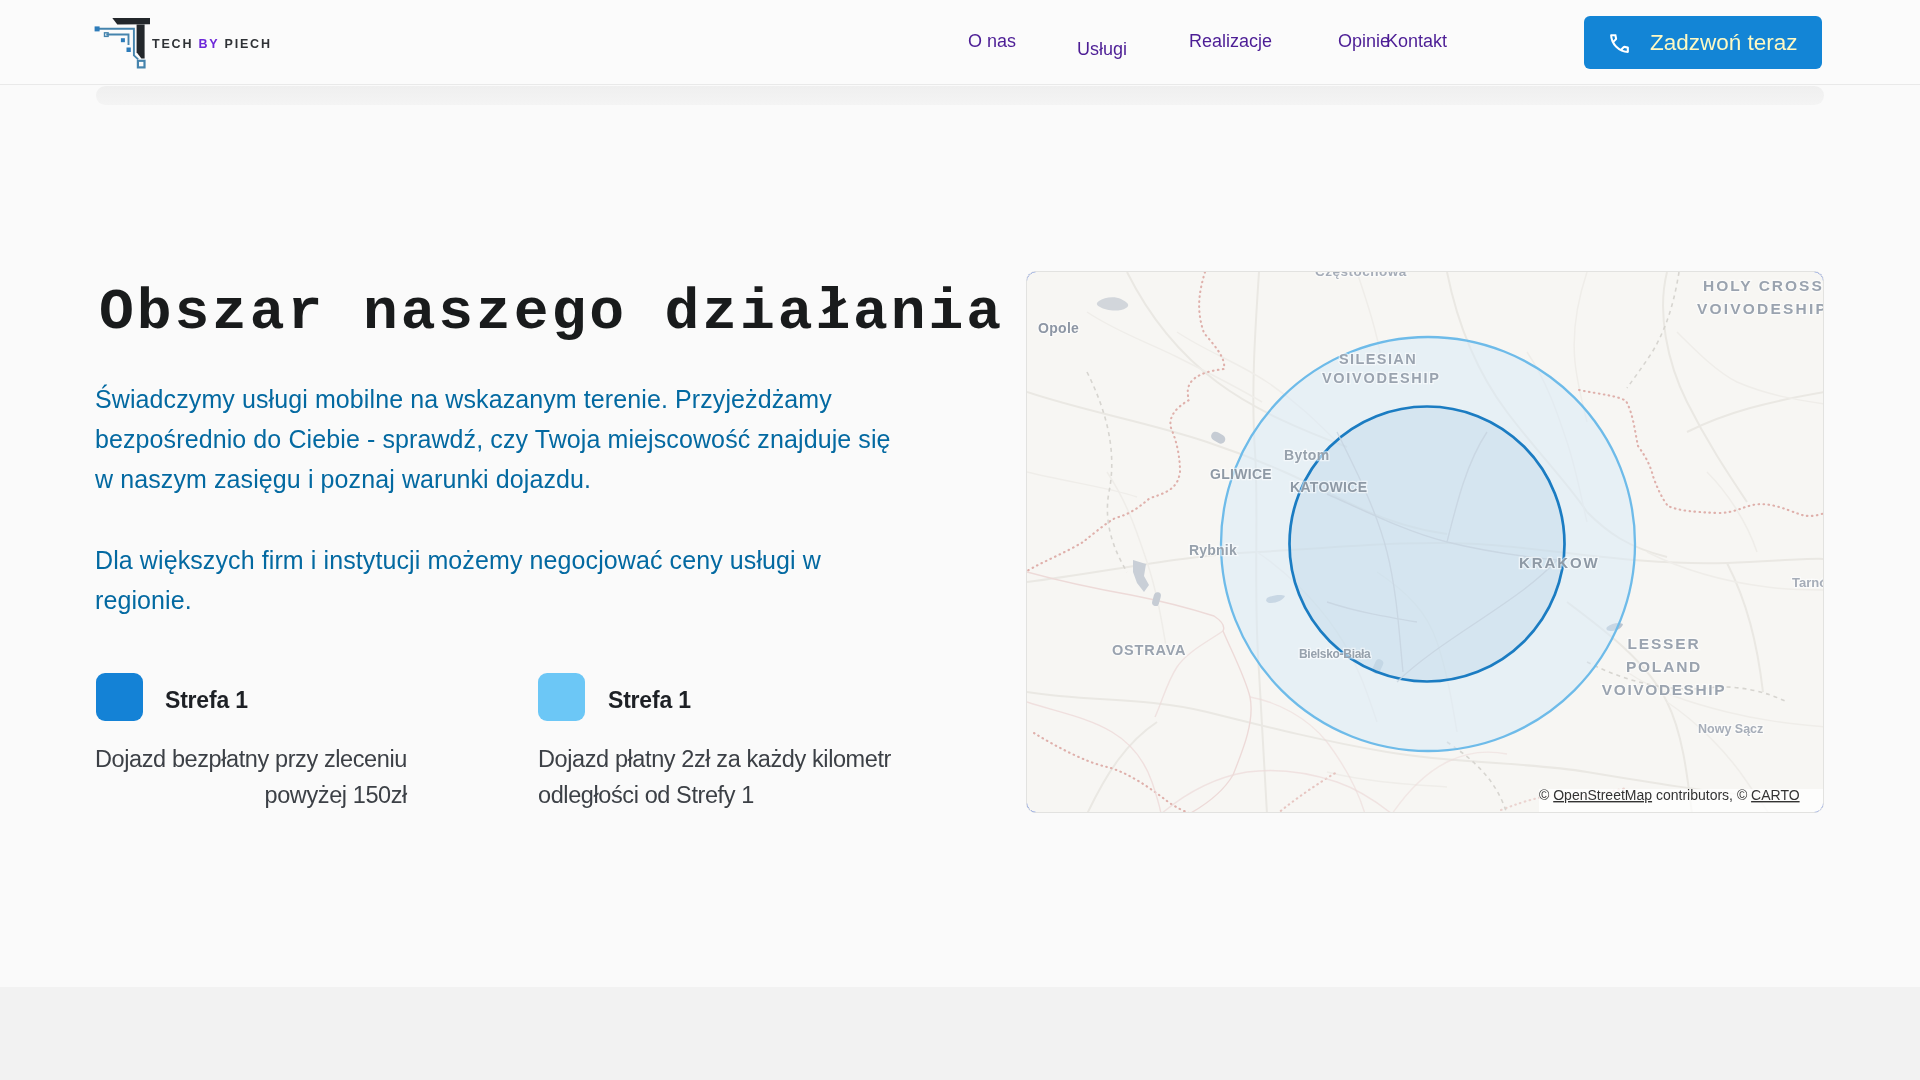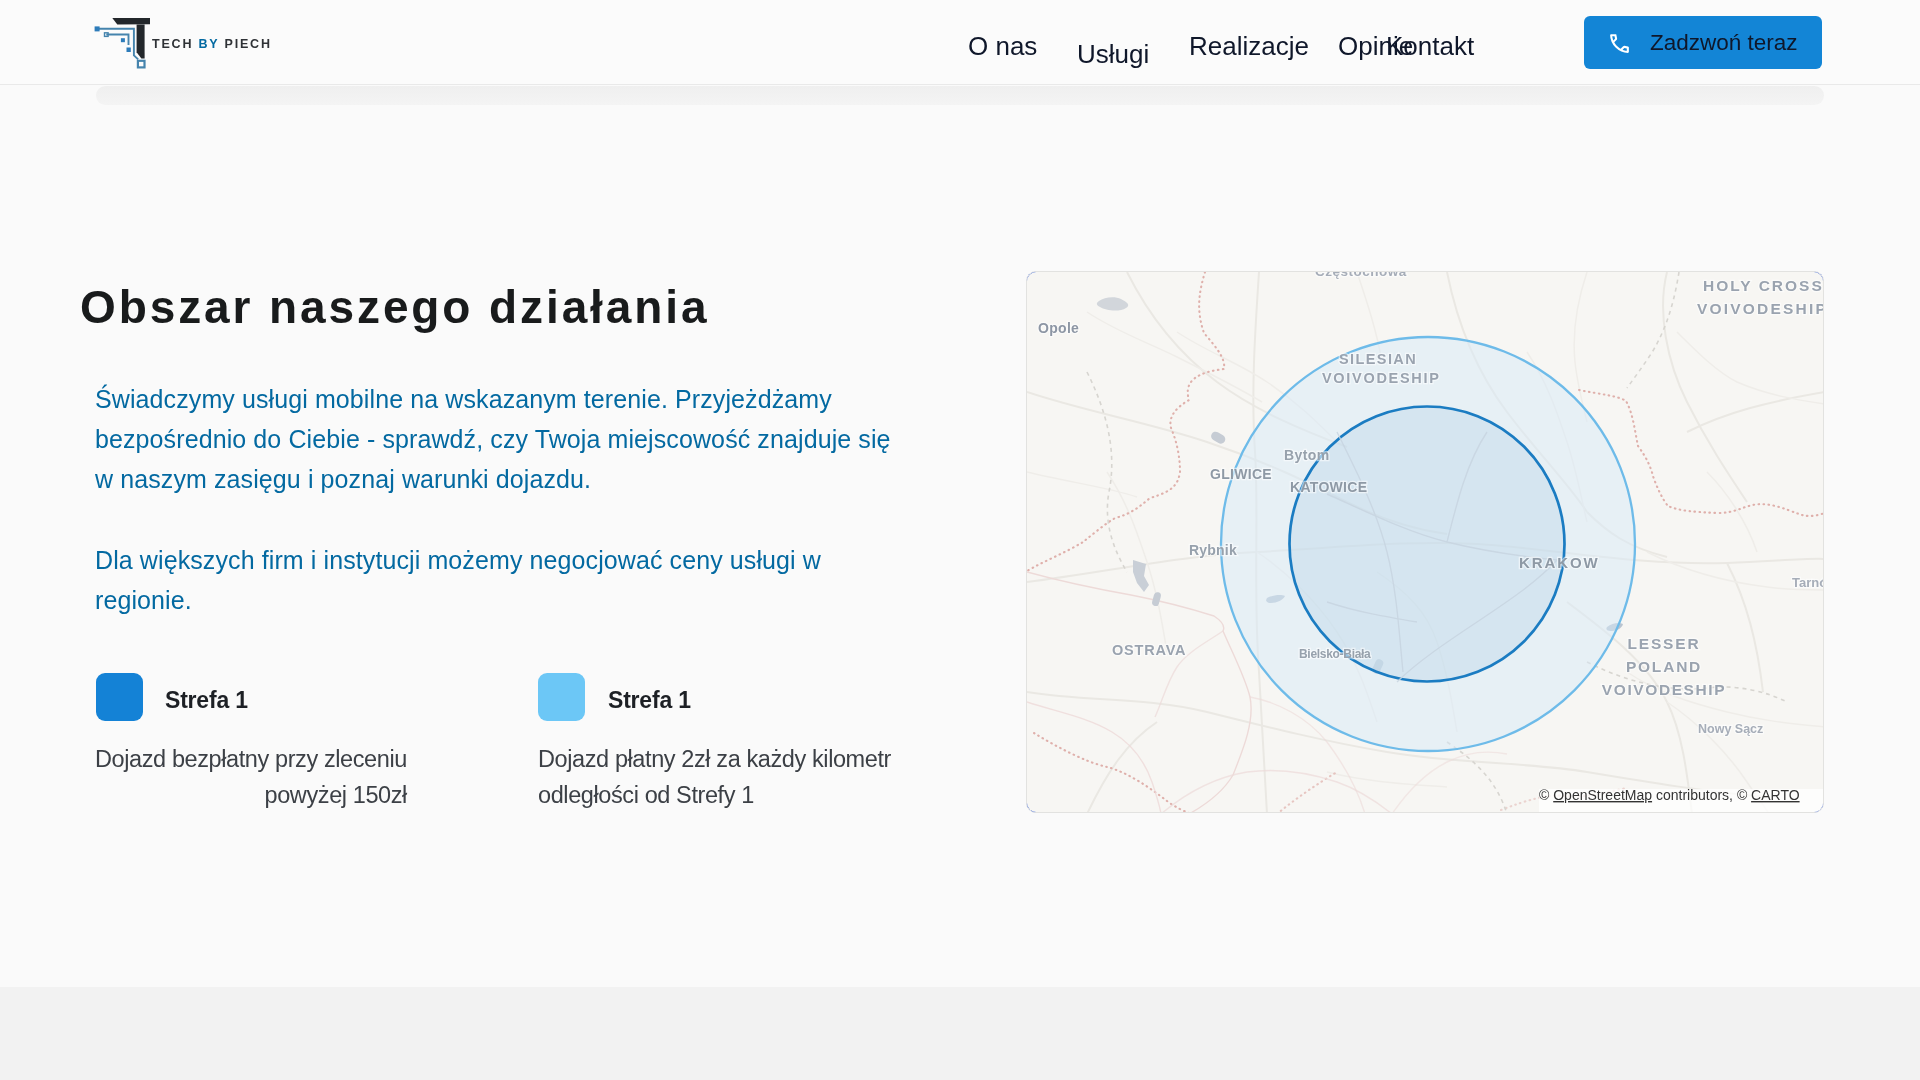--- a/index.html
+++ b/index.html
@@ -4,31 +4,31 @@
 <title>Tech by Piech</title>
 <style>
   * { margin:0; padding:0; box-sizing:border-box; }
   html,body { width:1920px; height:1080px; overflow:hidden; }
   body { background:#fafafa; font-family:"Liberation Sans", sans-serif; position:relative; }
 
   
   #header { position:absolute; top:0; left:0; width:1920px; height:85px; background:#fbfbfb; border-bottom:1px solid #e9e9e9; z-index:5; }
   #logo { position:absolute; left:88px; top:8px; }
   #logotext { position:absolute; left:152px; top:37px; font-size:12.5px; font-weight:bold; letter-spacing:1.8px; color:#2f3236; }
-  #logotext .by { color:#0369a1; }
-  .nav { position:absolute; top:31px; font-size:26px; color:#0f172a; }
-  #btn { position:absolute; left:1584px; top:16px; width:238px; height:53px; background:#1385d6; border-radius:6px; color:#0f172a; }
+  #logotext .by { color:#6d28d9; }
+  .nav { position:absolute; top:31px; font-size:18px; color:#4c1d95; }
+  #btn { position:absolute; left:1584px; top:16px; width:238px; height:53px; background:#1385d6; border-radius:6px; color:#fef9c3; }
   #btn .lbl { position:absolute; left:66px; top:14px; font-size:22.5px; }
   #btn svg { position:absolute; left:23px; top:15px; }
 
   
   #strip { position:absolute; left:96px; top:86px; width:1728px; height:19px; background:linear-gradient(#efefef,#f4f4f4); border-radius:10px; }
 
   
-  #h1 { position:absolute; left:80px; top:280px; font-size:46px; font-weight:bold; color:#191b1c; letter-spacing:2.9px; }
+  #h1 { position:absolute; left:99px; top:280px; font-size:58px; font-weight:bold; color:#191b1c; letter-spacing:2.9px;font-family:Liberation Mono, monospace; }
   .para { position:absolute; left:95px; font-size:25px; color:#0369a1; line-height:40px; letter-spacing:0.1px; }
   #p1 { top:379px; }
   #p2 { top:540px; }
 
   .sq { position:absolute; top:673px; width:47px; height:48px; border-radius:9px; }
   #sq1 { left:96px; background:#1482d6; }
   #sq2 { left:538px; background:#6cc7f6; }
   .strefa { position:absolute; top:687px; font-size:23px; font-weight:bold; color:#1d2025; letter-spacing:-0.2px; }
   #st1 { left:165px; }
   #st2 { left:608px; }

